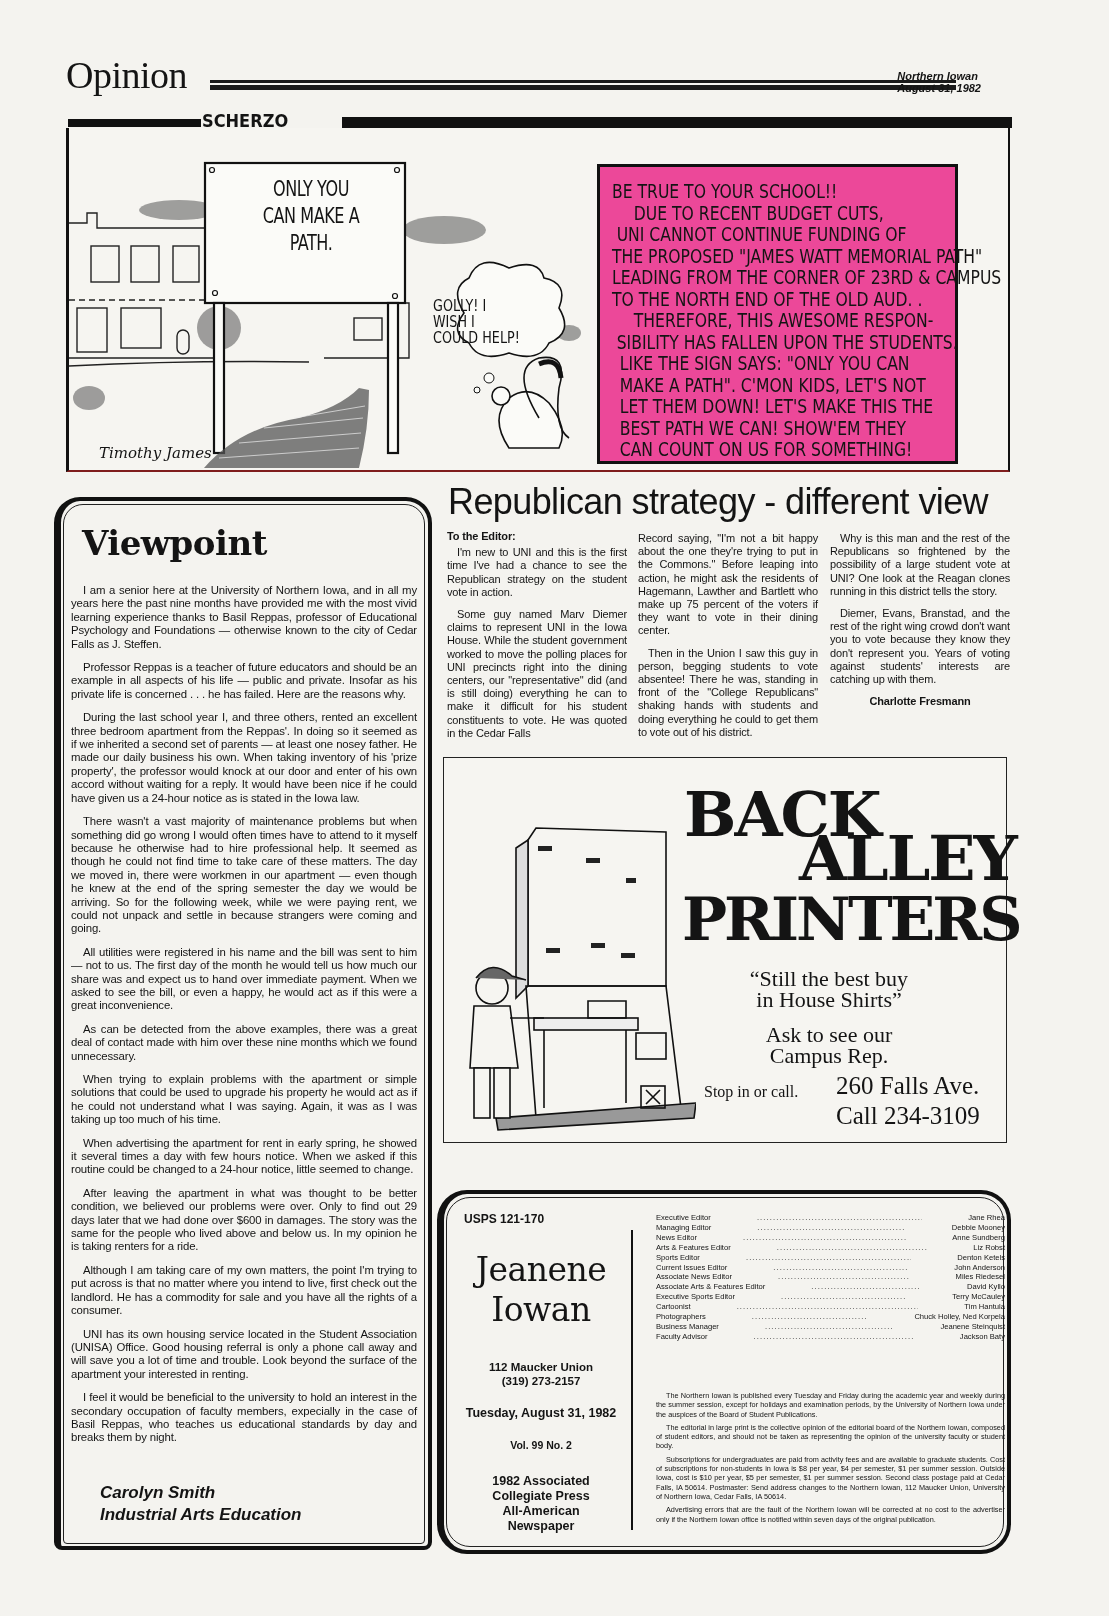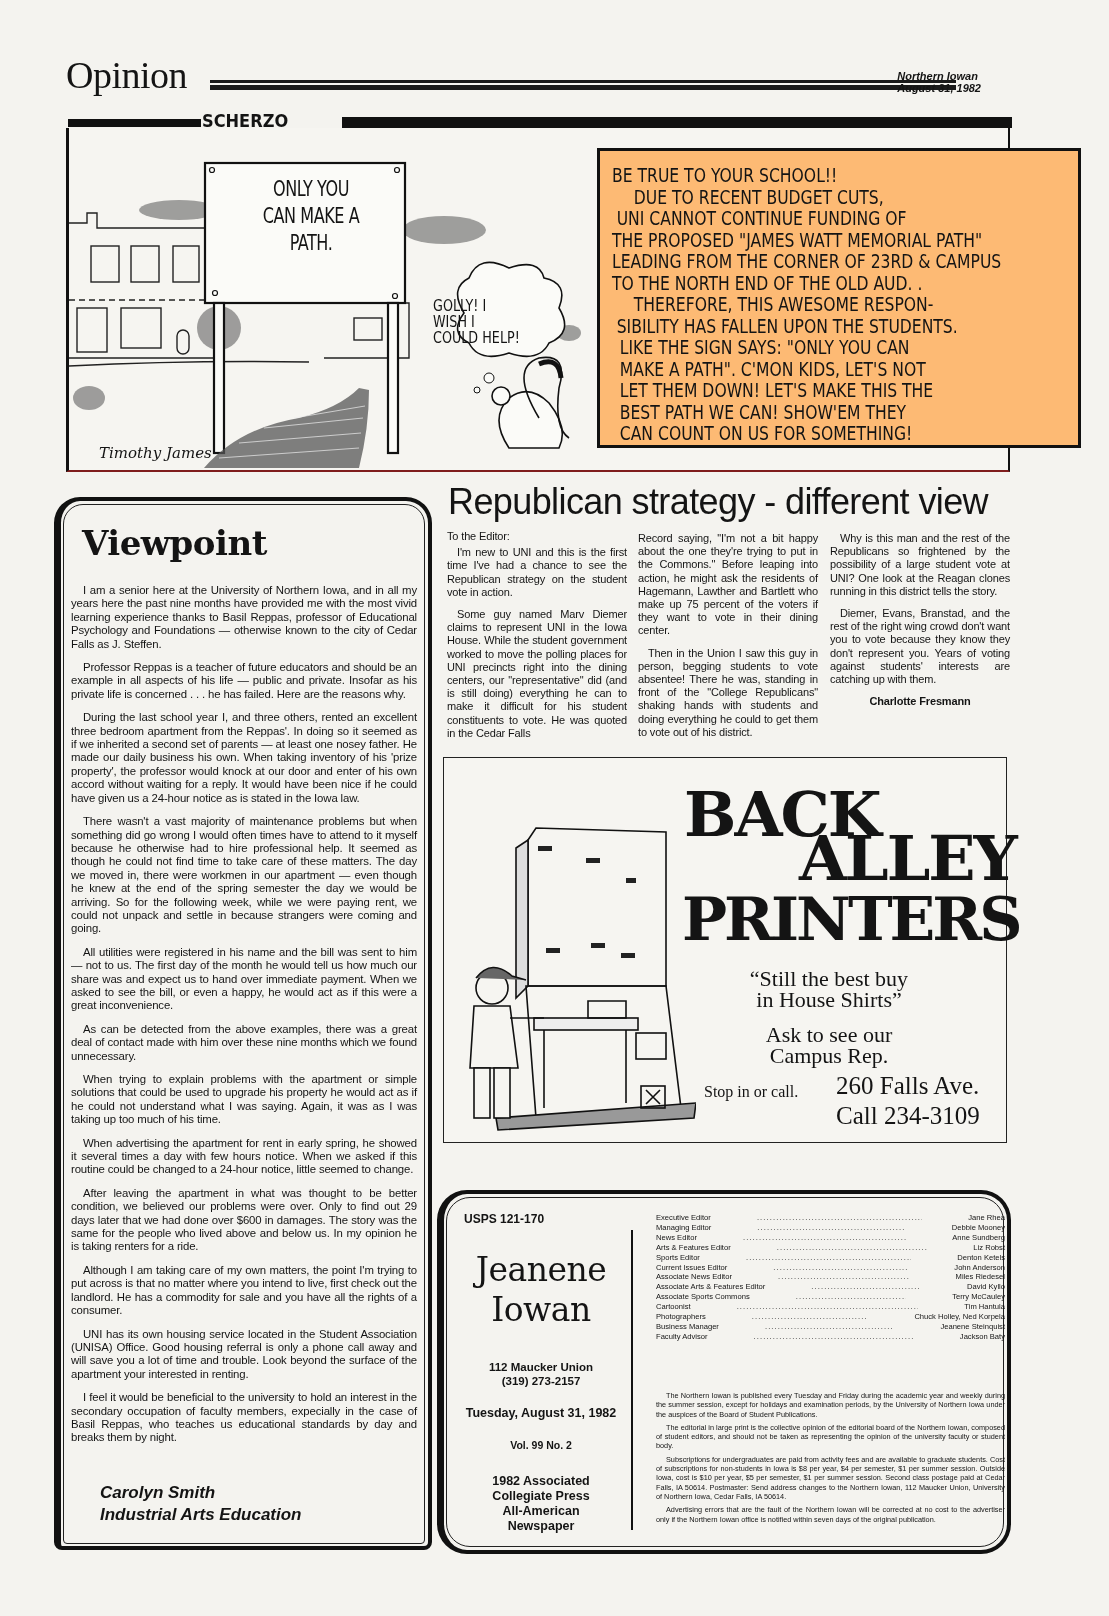--- a/index.html
+++ b/index.html
@@ -46,22 +46,22 @@
     left: 152px; top: 48px; width: 180px; text-align: center;
     font-family: "DejaVu Sans", sans-serif; font-size: 21px; line-height: 27px;
     font-stretch: condensed; letter-spacing: -0.5px; transform: scaleX(0.85);
   }
   .thought-text {
     left: 364px; top: 170px; width: 110px;
     font-family: "DejaVu Sans", sans-serif; font-size: 15px; line-height: 16px;
     transform: scaleX(0.85); transform-origin: left;
   }
   .panel-box {
-    left: 528px; top: 20px; width: 484px; height: 300px;
-    border: 3px solid #111; background: #fdba74;
+    left: 528px; top: 36px; width: 361px; height: 300px;
+    border: 3px solid #111; background: #ec4899;
   }
   .panel-text {
     position: absolute; left: 12px; top: 14px; width: 395px;
     font-family: "DejaVu Sans", sans-serif; font-size: 20px; line-height: 21.5px;
     transform: scaleX(0.78); transform-origin: left top; width: 500px;
     text-transform: uppercase;
   }
   .panel-text div { white-space: nowrap; }
   .artist-sig {
     left: 30px; top: 316px;
@@ -96,21 +96,21 @@
   
   .letter-head {
     left: 448px; top: 480px;
     font-size: 36px; line-height: 44px; letter-spacing: -0.6px; white-space: nowrap;
   }
   .letter-col {
     top: 530px; width: 180px;
     font-size: 11px; line-height: 13.2px; text-align: justify; letter-spacing: -0.15px;
   }
   .letter-col p { text-indent: 10px; margin-bottom: 9px; }
-  .letter-col .salute { text-indent: 0; font-weight: normal; margin-bottom: 3px; }
+  .letter-col .salute { text-indent: 0; font-weight: bold; margin-bottom: 3px; }
   .letter-sig { font-weight: bold; text-align: center; text-indent: 0 !important; margin-top: 1px; }
 
   
   .ad-box {
     left: 443px; top: 757px; width: 564px; height: 386px;
     border: 1.5px solid #222; background: #f6f5f1;
   }
   .ad-name {
     font-family: "DejaVu Serif", serif; font-weight: bold;
     font-size: 62px; line-height: 58px; letter-spacing: -2px;
@@ -395,21 +395,21 @@
       <span>Associate News Editor</span>
       <span class="dots"></span>
       <span>Miles Riedesel</span>
     </div>
   <div class="staff-row">
       <span>Associate Arts &amp; Features Editor</span>
       <span class="dots"></span>
       <span>David Kyllo</span>
     </div>
   <div class="staff-row">
-      <span>Associate Sports Commons</span>
+      <span>Executive Sports Editor</span>
       <span class="dots"></span>
       <span>Terry McCauley</span>
     </div>
   <div class="staff-row">
       <span>Cartoonist</span>
       <span class="dots"></span>
       <span>Tim Hantula</span>
     </div>
   <div class="staff-row">
       <span>Photographers</span>

